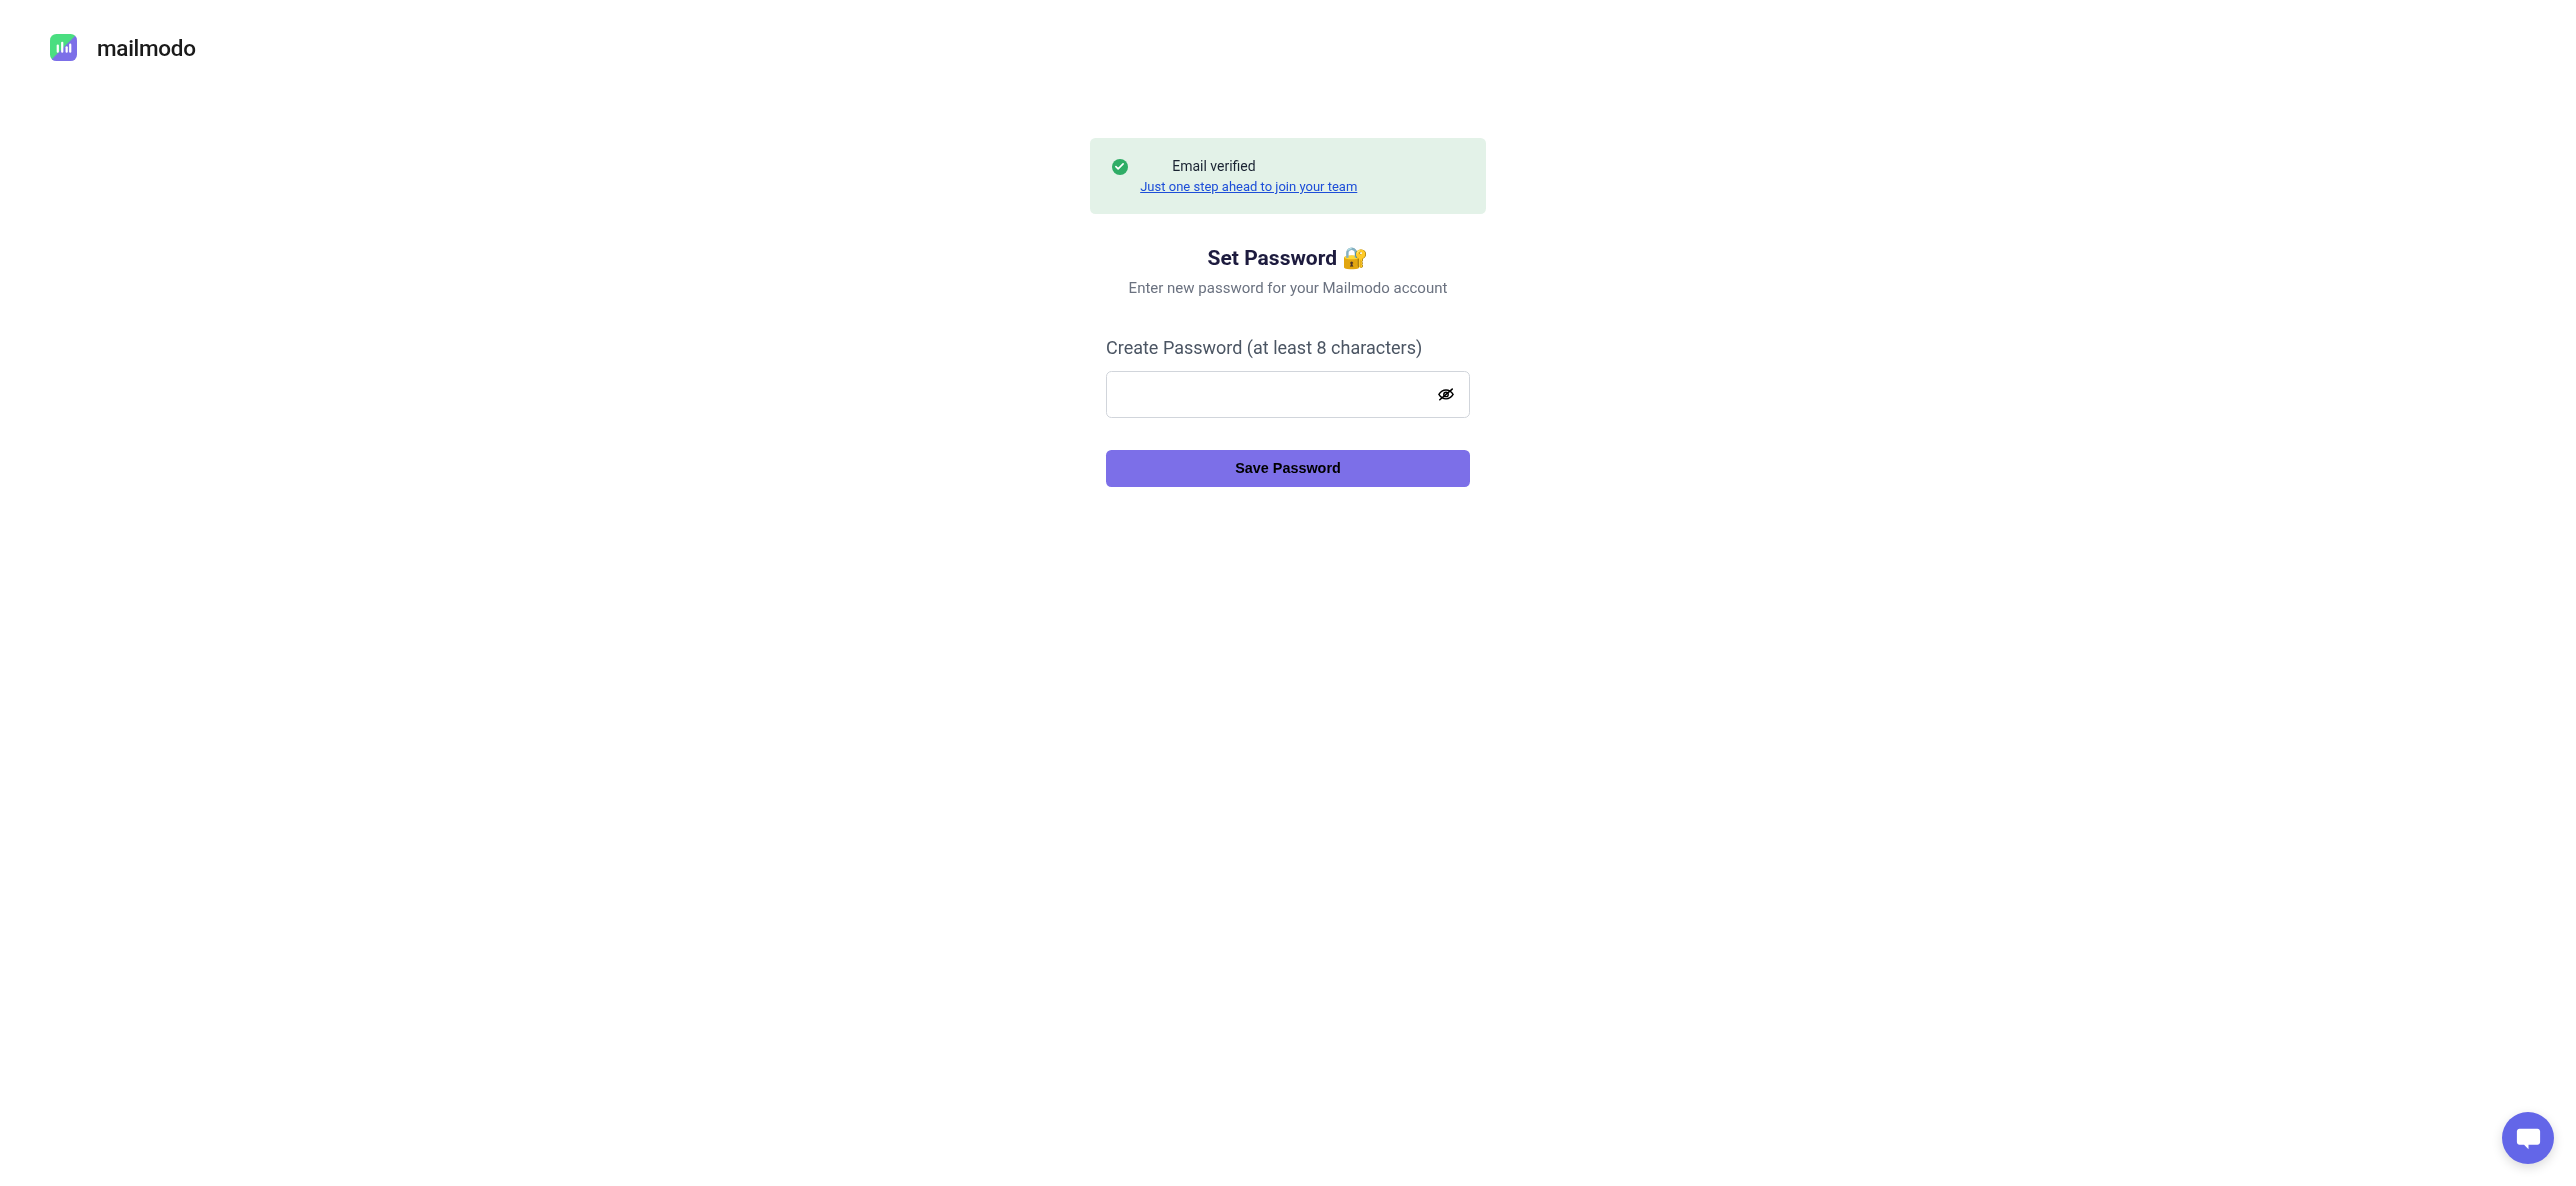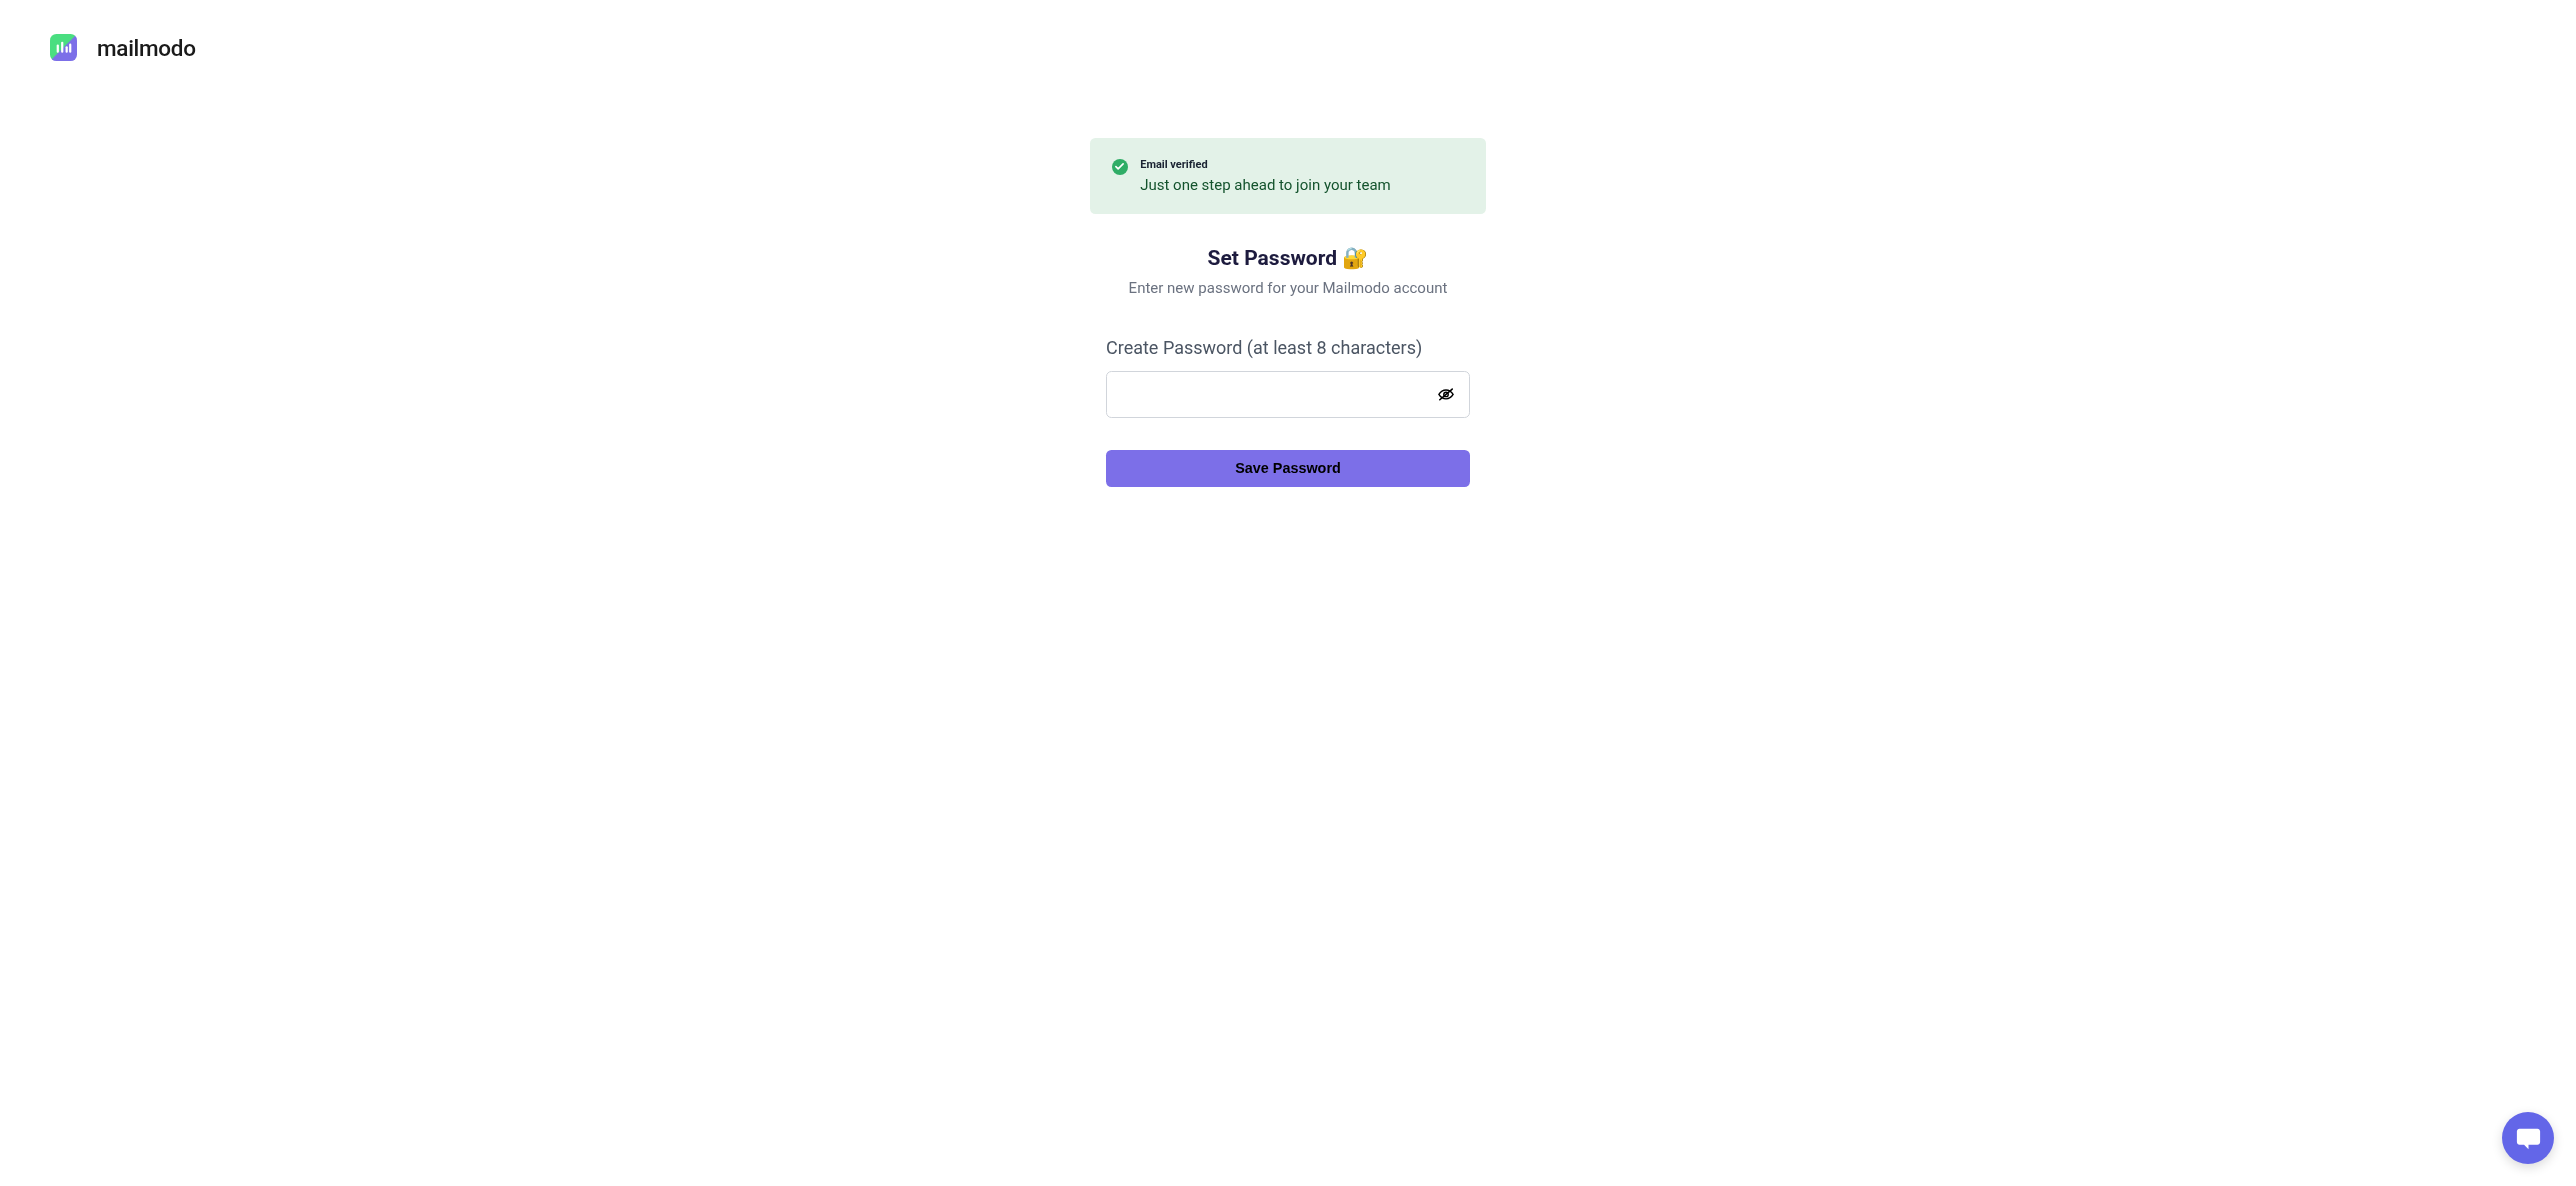--- a/index.html
+++ b/index.html
@@ -71,27 +71,29 @@
     .check-circle svg {
       width: 9px;
       height: 7.2px;
     }
     .alert-content {
       display: flex;
       flex-direction: column;
       gap: 5.4px;
     }
     .alert-title {
-      font-size: 11px;
-      font-weight: 700;
+      font-size: 14px;
+      font-weight: 400;
       color: #1a2332;
+      margin-left: 32px;
     }
     .alert-subtitle {
-      font-size: 15px;
-      color: #14532d;
+      font-size: 13px;
+      color: #1d4ed8;
+      text-decoration: underline;
     }
     .page-title {
       font-size: 21px;
       font-weight: 700;
       color: #1d1b3e;
       text-align: center;
       margin-bottom: 9px;
     }
     .page-subtitle {
       font-size: 15px;

